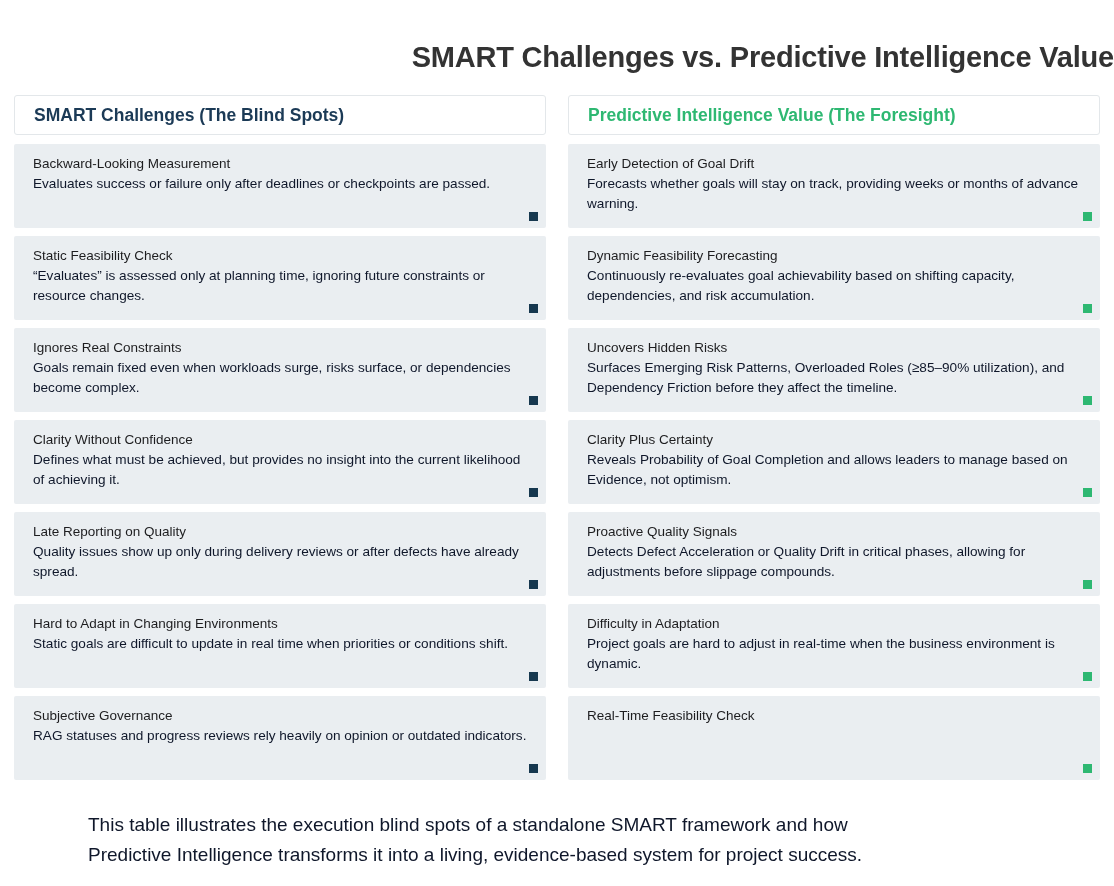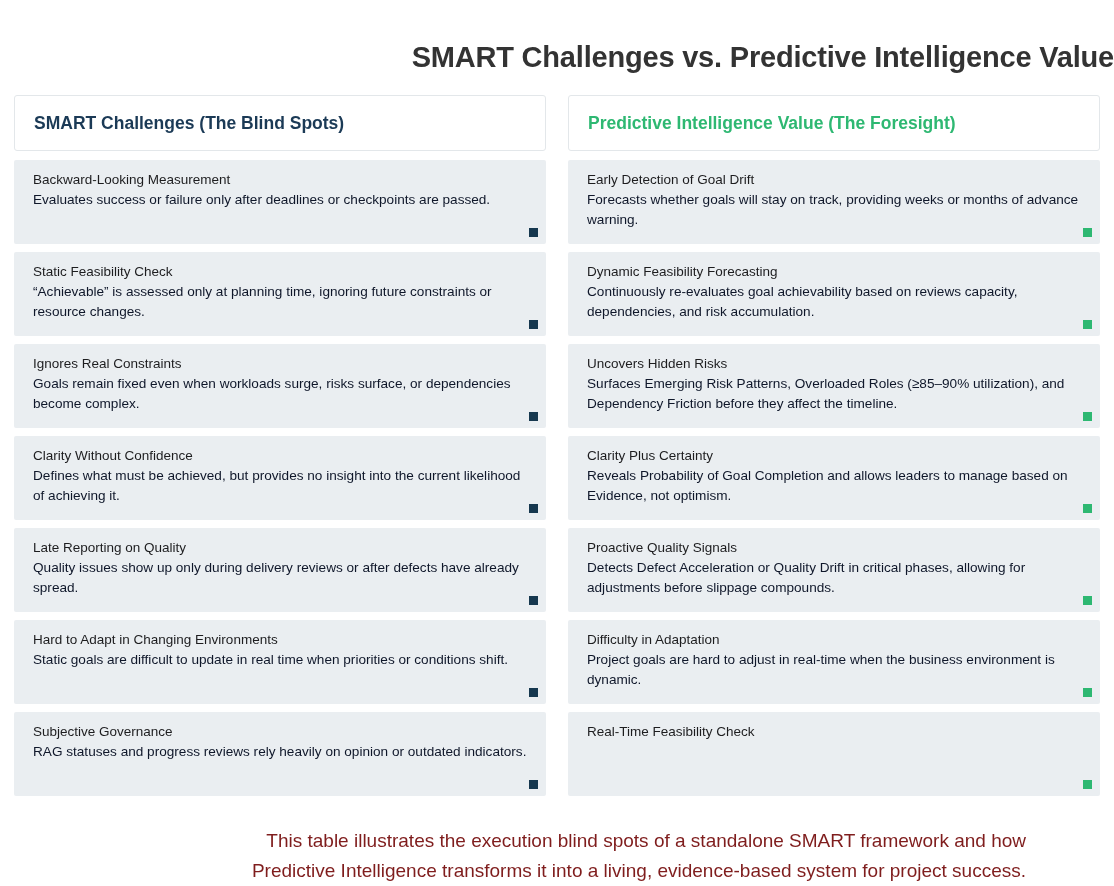--- a/index.html
+++ b/index.html
@@ -44,21 +44,21 @@
   .col {
     flex: 1 1 0;
     min-width: 0;
   }
 
   
   .col-header {
     background: #ffffff;
     border: 1px solid #e3e7ea;
     border-radius: 3px;
-    height: 56px;
+    height: 40px;
     display: flex;
     align-items: center;
     padding: 0 19px;
     margin-bottom: 9px;
   }
   .col-header-text {
     font-size: 17.5px;
     font-weight: bold;
     line-height: 1.2;
     white-space: nowrap;
@@ -102,22 +102,22 @@
   }
   .marker-navy  { background: #16384f; }
   .marker-green { background: #2eb872; }
 
   
   .caption {
     margin: 22px 0 8px 0;
     padding: 0 88px;
     font-size: 19px;
     line-height: 1.55;
-    color: #7f1d1d;
-    text-align: right;
+    color: #0f172a;
+    text-align: left;
   }
   .caption-line { display: block; }
 </style>
 </head>
 <body>
 
 <div class="page">
 
   <h1 class="title">SMART Challenges vs. Predictive Intelligence Value</h1>
 
@@ -130,21 +130,21 @@
       <div class="cards">
 
         <div class="card">
           <div class="card-title">Backward-Looking Measurement</div>
           <div class="card-desc">Evaluates success or failure only after deadlines or checkpoints are passed.</div>
           <span class="marker marker-navy"></span>
         </div>
 
         <div class="card">
           <div class="card-title">Static Feasibility Check</div>
-          <div class="card-desc">“Achievable” is assessed only at planning time, ignoring future constraints or resource changes.</div>
+          <div class="card-desc">“Evaluates” is assessed only at planning time, ignoring future constraints or resource changes.</div>
           <span class="marker marker-navy"></span>
         </div>
 
         <div class="card">
           <div class="card-title">Ignores Real Constraints</div>
           <div class="card-desc">Goals remain fixed even when workloads surge, risks surface, or dependencies become complex.</div>
           <span class="marker marker-navy"></span>
         </div>
 
         <div class="card">
@@ -181,21 +181,21 @@
       <div class="cards">
 
         <div class="card">
           <div class="card-title">Early Detection of Goal Drift</div>
           <div class="card-desc">Forecasts whether goals will stay on track, providing weeks or months of advance warning.</div>
           <span class="marker marker-green"></span>
         </div>
 
         <div class="card">
           <div class="card-title">Dynamic Feasibility Forecasting</div>
-          <div class="card-desc">Continuously re-evaluates goal achievability based on reviews capacity, dependencies, and risk accumulation.</div>
+          <div class="card-desc">Continuously re-evaluates goal achievability based on shifting capacity, dependencies, and risk accumulation.</div>
           <span class="marker marker-green"></span>
         </div>
 
         <div class="card">
           <div class="card-title">Uncovers Hidden Risks</div>
           <div class="card-desc">Surfaces Emerging Risk Patterns, Overloaded Roles (≥85–90% utilization), and Dependency Friction before they affect the timeline.</div>
           <span class="marker marker-green"></span>
         </div>
 
         <div class="card">

